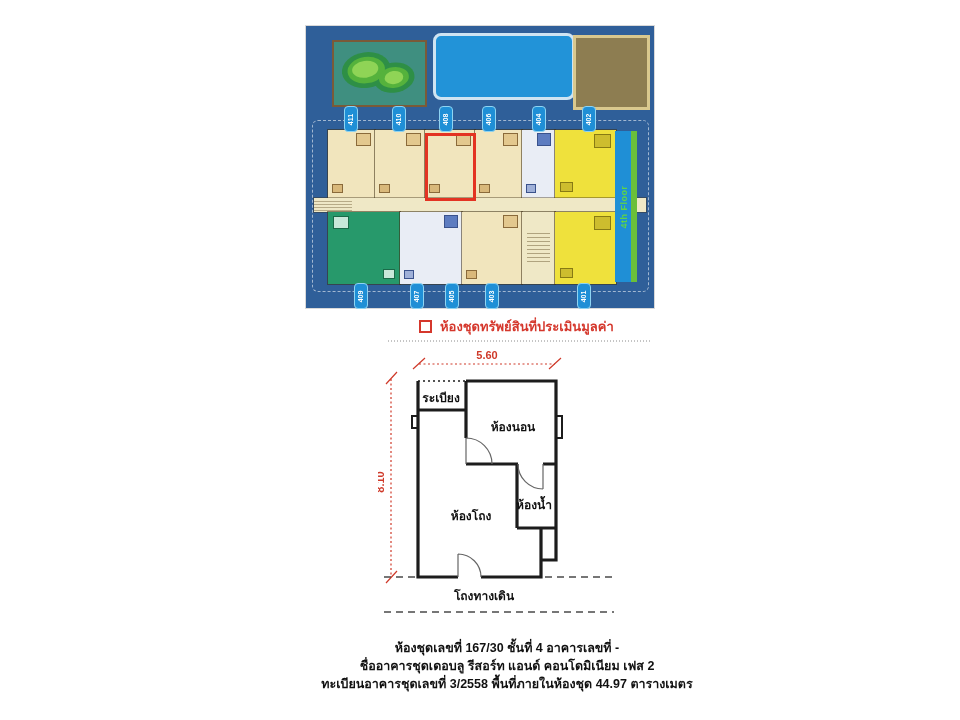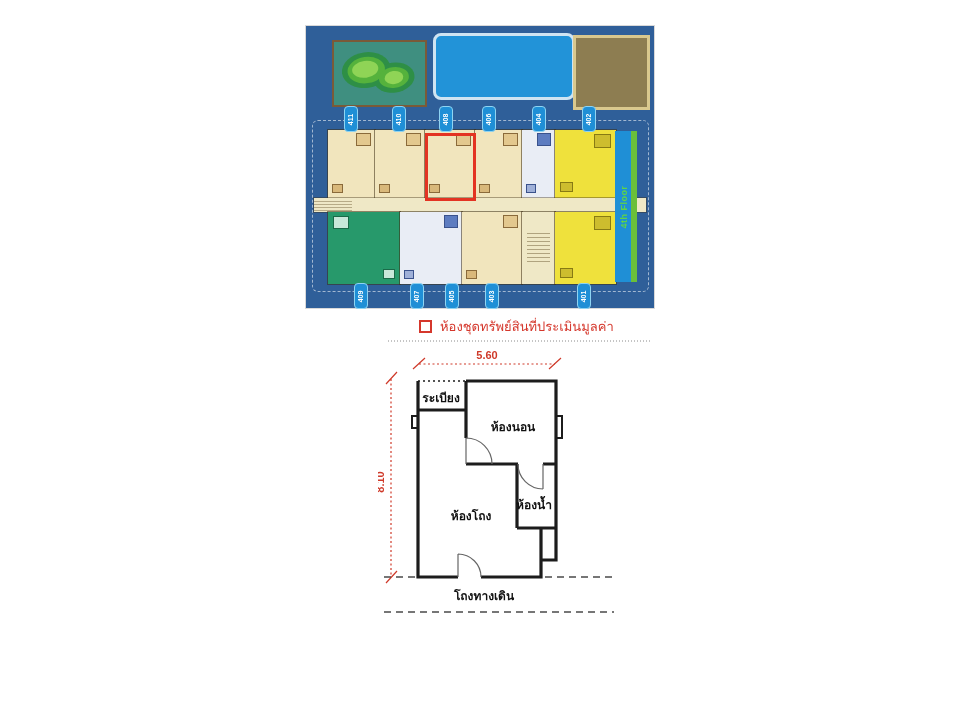--- a/index.html
+++ b/index.html
@@ -82,21 +82,21 @@
   }
   .badge span{
     transform:rotate(-90deg);color:#fff;font-weight:bold;font-size:7px;white-space:nowrap;
   }
 
   
   .legend{position:absolute;left:419px;top:316px;display:flex;align-items:center;gap:8px;}
   .legend-swatch{
     width:13px;height:13px;border:2px solid var(--legend_red);box-sizing:border-box;background:transparent;
   }
-  .legend-label{color:var(--legend_red);font-weight:normal;font-size:13px;}
+  .legend-label{color:var(--legend_red);font-weight:bold;font-size:13px;}
 
   
   .unit-drawing{position:absolute;left:378px;top:336px;}
   .wall{stroke:var(--wall_black);stroke-width:3.2;fill:none;}
   .wall-thin{stroke:var(--wall_black);stroke-width:2;fill:none;}
   .dotted-wall{stroke:var(--wall_black);stroke-width:1.5;fill:none;stroke-dasharray:2,3;}
   .door{stroke:#666;stroke-width:1.2;fill:none;}
   .dim-line{stroke:var(--dim_red);stroke-width:1.2;fill:none;}
   .dim-dotted{stroke:var(--dim_red);stroke-width:1.2;fill:none;stroke-dasharray:2,2.5;}
   .dim-text{fill:var(--dim_red);font-weight:bold;font-size:11px;text-anchor:middle;}
@@ -220,14 +220,19 @@
 
     <path class="dash-line" d="M384,577 H416 M545,577 H614 M384,612 H614"></path>
 
     <text class="room-label" x="441" y="402">ระเบียง</text>
     <text class="room-label" x="513" y="431">ห้องนอน</text>
     <text class="room-label" x="471" y="520">ห้องโถง</text>
     <text class="room-label" x="534" y="509">ห้องน้ำ</text>
     <text class="room-label" x="484" y="600">โถงทางเดิน</text>
   </svg>
 
+  <div class="details">
+    <div>ห้องชุดเลขที่ 167/30  ชั้นที่ 4 อาคารเลขที่ -</div>
+    <div>ชื่ออาคารชุดเดอบลู รีสอร์ท แอนด์ คอนโดมิเนียม เฟส 2</div>
+    <div>ทะเบียนอาคารชุดเลขที่ 3/2558 พื้นที่ภายในห้องชุด 44.97 ตารางเมตร</div>
+  </div>
 
 </div>
 
 </body></html>

